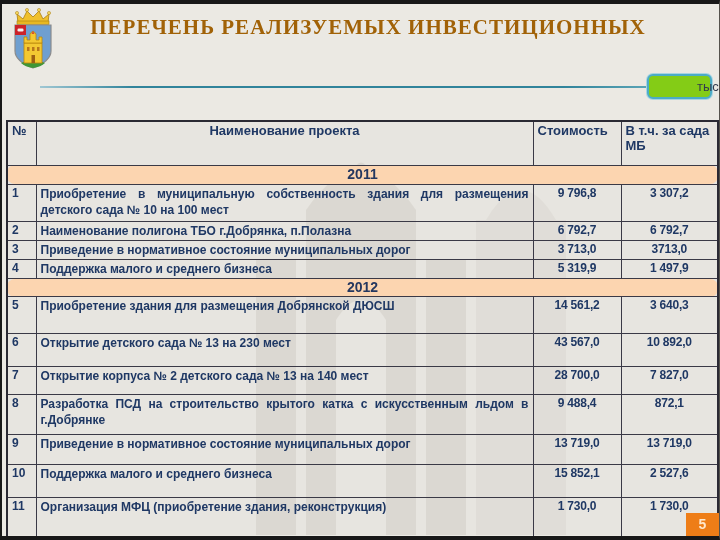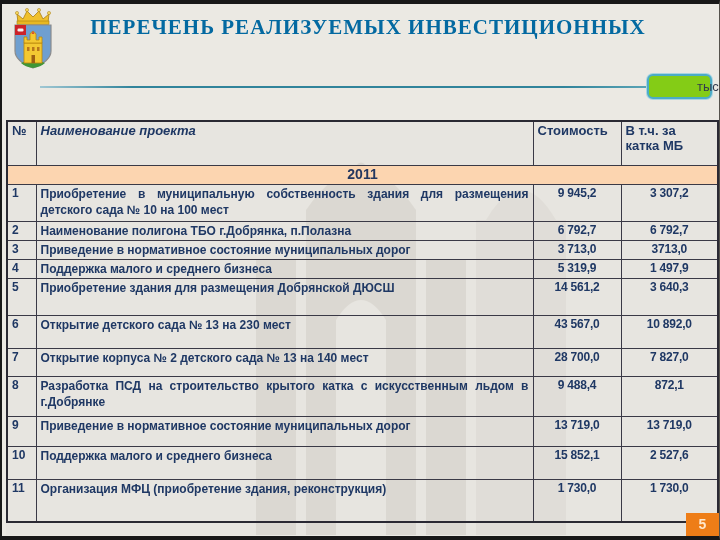--- a/index.html
+++ b/index.html
@@ -13,21 +13,21 @@
     font-family:"Liberation Sans",sans-serif;
     color:#1f3864;
   }
   
   .coat{position:absolute;left:9px;top:3px;width:44px;height:62px;}
   .title{
     position:absolute;left:56px;top:10px;width:620px;
     text-align:center;
     font-family:"Liberation Serif",serif;
     font-weight:bold;font-size:21px;line-height:26px;
-    letter-spacing:1px;color:#0369a1;
+    letter-spacing:1px;color:#a16207;
   }
   .divider{position:absolute;left:38px;top:82px;width:616px;height:2px;
     background:linear-gradient(to right,#9fc7d3,#31849b 15%,#31849b 85%,#5ea7b8);}
   .units-box{
     position:absolute;right:7px;top:70px;width:65px;height:25px;
     background:#84cc16;border:2px solid #4bacc6;border-radius:6px;
     box-shadow:0 0 0 1px #a8d4e2;
     font-size:13px;line-height:21px;text-align:center;color:#333a4d;padding-left:48px;
   }
   
@@ -36,27 +36,27 @@
   table.projects{
     position:relative;border-collapse:collapse;table-layout:fixed;
     width:711px;font-size:12px;font-weight:bold;color:#1f3864;
   }
   table.projects td,table.projects th{
     border:1px solid #3a3946;vertical-align:top;
     padding:1px 4px;overflow:hidden;
   }
   table.projects{border:2px solid #2a2933;}
   th{font-size:13px;text-align:left;font-weight:bold;}
-  th.c{text-align:left;font-style:italic;}
+  th.c{text-align:center;}
   td.num{text-align:left;padding-left:5px;}
   td.name{text-align:justify;padding-left:7px;padding-right:5px;line-height:1.35;}
   td.val{text-align:center;letter-spacing:-0.2px;}
   tr.band td{
     background:#fcd5b0;text-align:center;font-size:14px;
-    padding:0;line-height:17px;color:#24375f;
+    padding:0;line-height:17px;color:#24375f;border-radius:8px;
   }
   tr.h44 td,tr.h44 th{height:44px}
   tr.h19 td{height:19px}
   tr.h37 td{height:37px}
   tr.h18 td{height:18px}
   tr.h17 td{height:17px}
   tr.h33 td{height:33px}
   tr.h28 td{height:28px}
   tr.h40 td{height:40px}
   tr.h30 td{height:30px}
@@ -126,49 +126,52 @@
         <col style="width:29px">
           <col style="width:497px">
           <col style="width:88px">
           <col style="width:97px">
       </colgroup>
       <tbody>
           <tr class="h44">
         <th>№</th>
         <th class="c">Наименование проекта</th>
         <th>Стоимость</th>
-        <th>В т.ч. за катка МБ</th>
+        <th>В т.ч. за сада МБ</th>
       </tr>
       <tr class="band h19">
         <td colspan="4">2011</td>
       </tr>
       <tr class="h37">
         <td class="num">1</td>
         <td class="name">Приобретение в муниципальную собственность  здания для размещения детского сада № 10 на  100 мест</td>
-        <td class="val">9 945,2</td>
+        <td class="val">9 796,8</td>
         <td class="val">3 307,2</td>
       </tr>
       <tr class="h18">
         <td class="num">2</td>
         <td class="name">Наименование полигона ТБО г.Добрянка, п.Полазна</td>
         <td class="val">6 792,7</td>
         <td class="val">6 792,7</td>
       </tr>
       <tr class="h18">
         <td class="num">3</td>
         <td class="name">Приведение в нормативное состояние муниципальных дорог</td>
         <td class="val">3 713,0</td>
         <td class="val">3713,0</td>
       </tr>
       <tr class="h18">
         <td class="num">4</td>
         <td class="name">Поддержка  малого и среднего бизнеса</td>
         <td class="val">5 319,9</td>
         <td class="val">1 497,9</td>
       </tr>
+      <tr class="band h17">
+        <td colspan="4">2012</td>
+      </tr>
       <tr class="h37">
         <td class="num">5</td>
         <td class="name">Приобретение здания для размещения  Добрянской ДЮСШ</td>
         <td class="val">14 561,2</td>
         <td class="val">3 640,3</td>
       </tr>
       <tr class="h33">
         <td class="num">6</td>
         <td class="name">Открытие детского сада № 13 на 230 мест</td>
         <td class="val">43 567,0</td>

